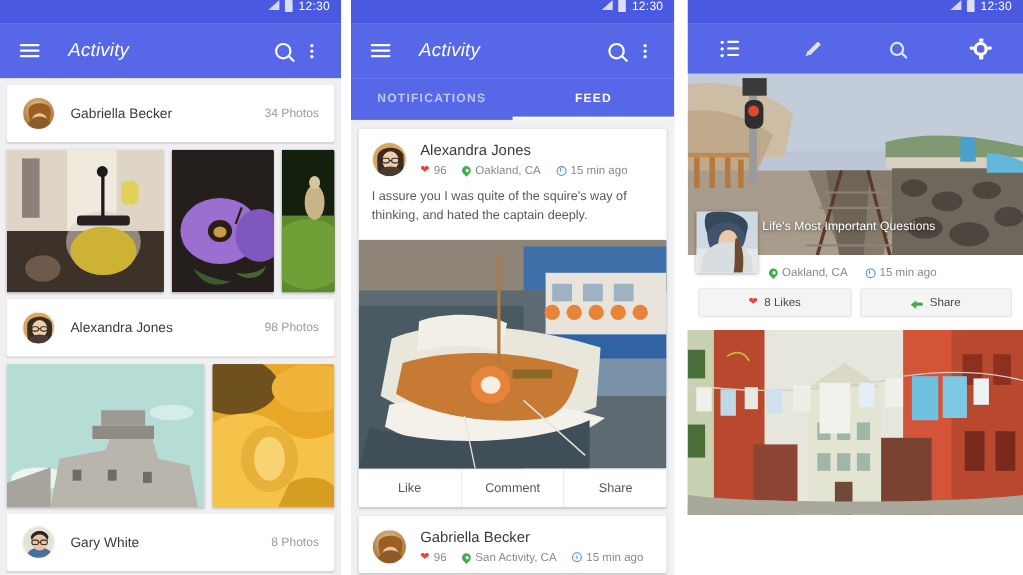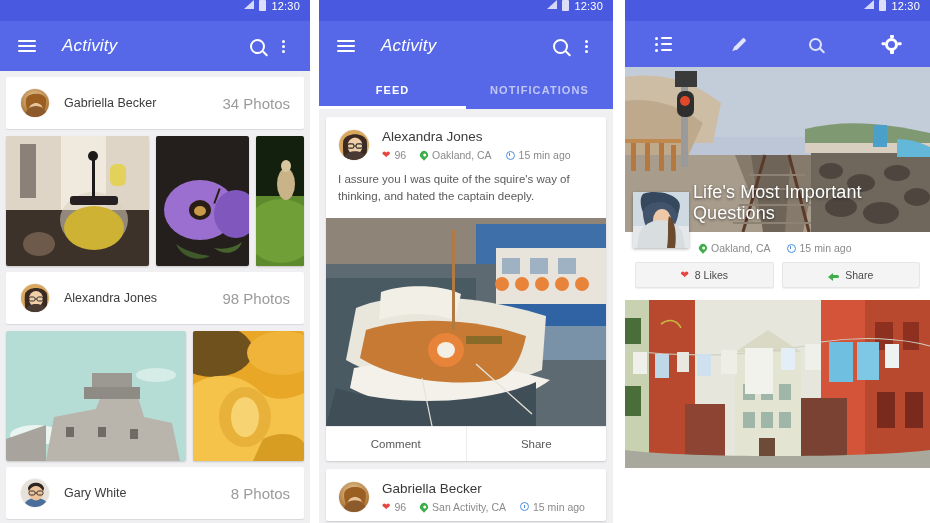--- a/index.html
+++ b/index.html
@@ -64,21 +64,21 @@
 
   
   .user-row {
     background:#fff; height:52px; display:flex; align-items:center;
     padding:0 14px; margin:6px 6px 0 6px; border-radius:2px;
     box-shadow:0 1px 1px rgba(0,0,0,.10);
   }
   .avatar { width:30px; height:30px; border-radius:50%; flex:0 0 auto; overflow:hidden;
             border:1px solid rgba(0,0,0,.06); }
   .u-name { font-size:12.5px; color:#3c3c3c; margin-left:14px; flex:1; }
-  .u-count { font-size:15px; color:#9b9b9b; }
+  .u-count { font-size:11px; color:#9b9b9b; }
 
   .photo-strip { display:flex; gap:7px; margin:7px 6px 0 6px; height:130px; }
   .photo-strip .ph { border-radius:2px; overflow:hidden; box-shadow:0 1px 2px rgba(0,0,0,.18); }
 
   
   .tabs { background:#5668e8; height:38px; display:flex; }
   .tab { flex:1; display:flex; align-items:center; justify-content:center;
          font-size:11px; letter-spacing:1.1px; color:rgba(255,255,255,.62); font-weight:bold;
          position:relative; }
   .tab.active { color:#fff; }
@@ -130,21 +130,21 @@
     right:-3px; bottom:-5px; transform:rotate(-45deg); border-radius:1px;}
 
   .gear { width:17px; height:17px; position:relative; }
   .gear .ring{ position:absolute; inset:2px; border:3.2px solid #fff; border-radius:50%; }
   .gear i { position:absolute; width:3.4px; height:3.8px; background:#fff; left:6.8px; border-radius:1px;}
   .gear i:nth-child(2){top:-1px;} .gear i:nth-child(3){bottom:-1px;}
   .gear i:nth-child(4){transform:rotate(90deg); top:6.6px; left:-1px;}
   .gear i:nth-child(5){transform:rotate(90deg); top:6.6px; right:-1px; left:auto;}
 
   .hero { position:relative; width:100%; height:165px; overflow:hidden; }
-  .hero-title { position:absolute; left:68px; bottom:8px; color:#fff; font-size:18px;
+  .hero-title { position:absolute; left:68px; bottom:20px; color:#fff; font-size:11px;
                 text-shadow:0 1px 3px rgba(0,0,0,.55); letter-spacing:.1px; }
   .post3 { background:#fff; position:relative; }
   .p3-avatar { position:absolute; left:8px; top:-40px; width:56px; height:56px; overflow:hidden;
                box-shadow:0 1px 3px rgba(0,0,0,.3); }
   .p3-meta { padding:10px 12px 8px 74px; display:flex; gap:16px; }
   .p3-body { padding:4px 12px 12px 12px; font-size:11.5px; color:#5a5a5a; line-height:1.5; }
   .p3-actions { display:flex; gap:8px; padding:0 10px 12px 10px; }
   .chip { flex:1; background:#f4f4f4; border:1px solid #e6e6e6; border-radius:2px;
           display:flex; align-items:center; justify-content:center; gap:6px;
           height:26px; font-size:10.5px; color:#4a4a4a; box-shadow:0 1px 1px rgba(0,0,0,.06); }
@@ -336,22 +336,22 @@
       <div class="icon-btn">
         <div class="kebab">
             <i></i>
             <i></i>
             <i></i>
           </div>
       </div>
     </div>
 
     <div class="tabs">
+      <div class="tab">NOTIFICATIONS</div>
       <div class="tab active">FEED</div>
-      <div class="tab">NOTIFICATIONS</div>
     </div>
 
     <div class="card">
       <div class="card-head">
         <div class="avatar">
           <svg width="32" height="32" viewBox="0 0 30 30">
               <rect width="30" height="30" fill="#d9a85e"></rect>
               <path d="M4 10c3-8 19-8 22 0 1 8-1 20-1 20H5S3 18 4 10z" fill="#3a2a22"></path>
               <ellipse cx="15" cy="15" rx="7" ry="8" fill="#f0cfa8"></ellipse>
               <rect x="8" y="13" width="6" height="4" rx="1.6" fill="none" stroke="#2b2b2b" stroke-width="1"></rect>
@@ -405,20 +405,21 @@
             <ellipse cx="120" cy="132" rx="9" ry="8" fill="#f3efe4"></ellipse>
           <path d="M55 74c22-8 60-8 80 2l-6 26c-24-8-52-8-76 0z" fill="#f2efe6"></path>
           <rect x="126" y="12" width="3" height="100" fill="#b07a42"></rect>
           <path d="M10 170c60 20 150 16 200-6v44H0z" fill="#3f4e57"></path>
           <path d="M150 146l56 50" stroke="#e6e2d8" stroke-width="1.4" fill="none"></path>
           <path d="M96 160l10 48" stroke="#e6e2d8" stroke-width="1.2" fill="none"></path>
           <rect x="140" y="118" width="36" height="8" fill="#8a6a28"></rect>
         </svg>
       </div>
       <div class="card-actions">
+        <div class="act">Like</div>
         <div class="act">Comment</div>
         <div class="act">Share</div>
       </div>
     </div>
 
     <div class="card">
       <div class="card-head">
         <div class="avatar">
           <svg width="32" height="32" viewBox="0 0 30 30">
               <defs>

